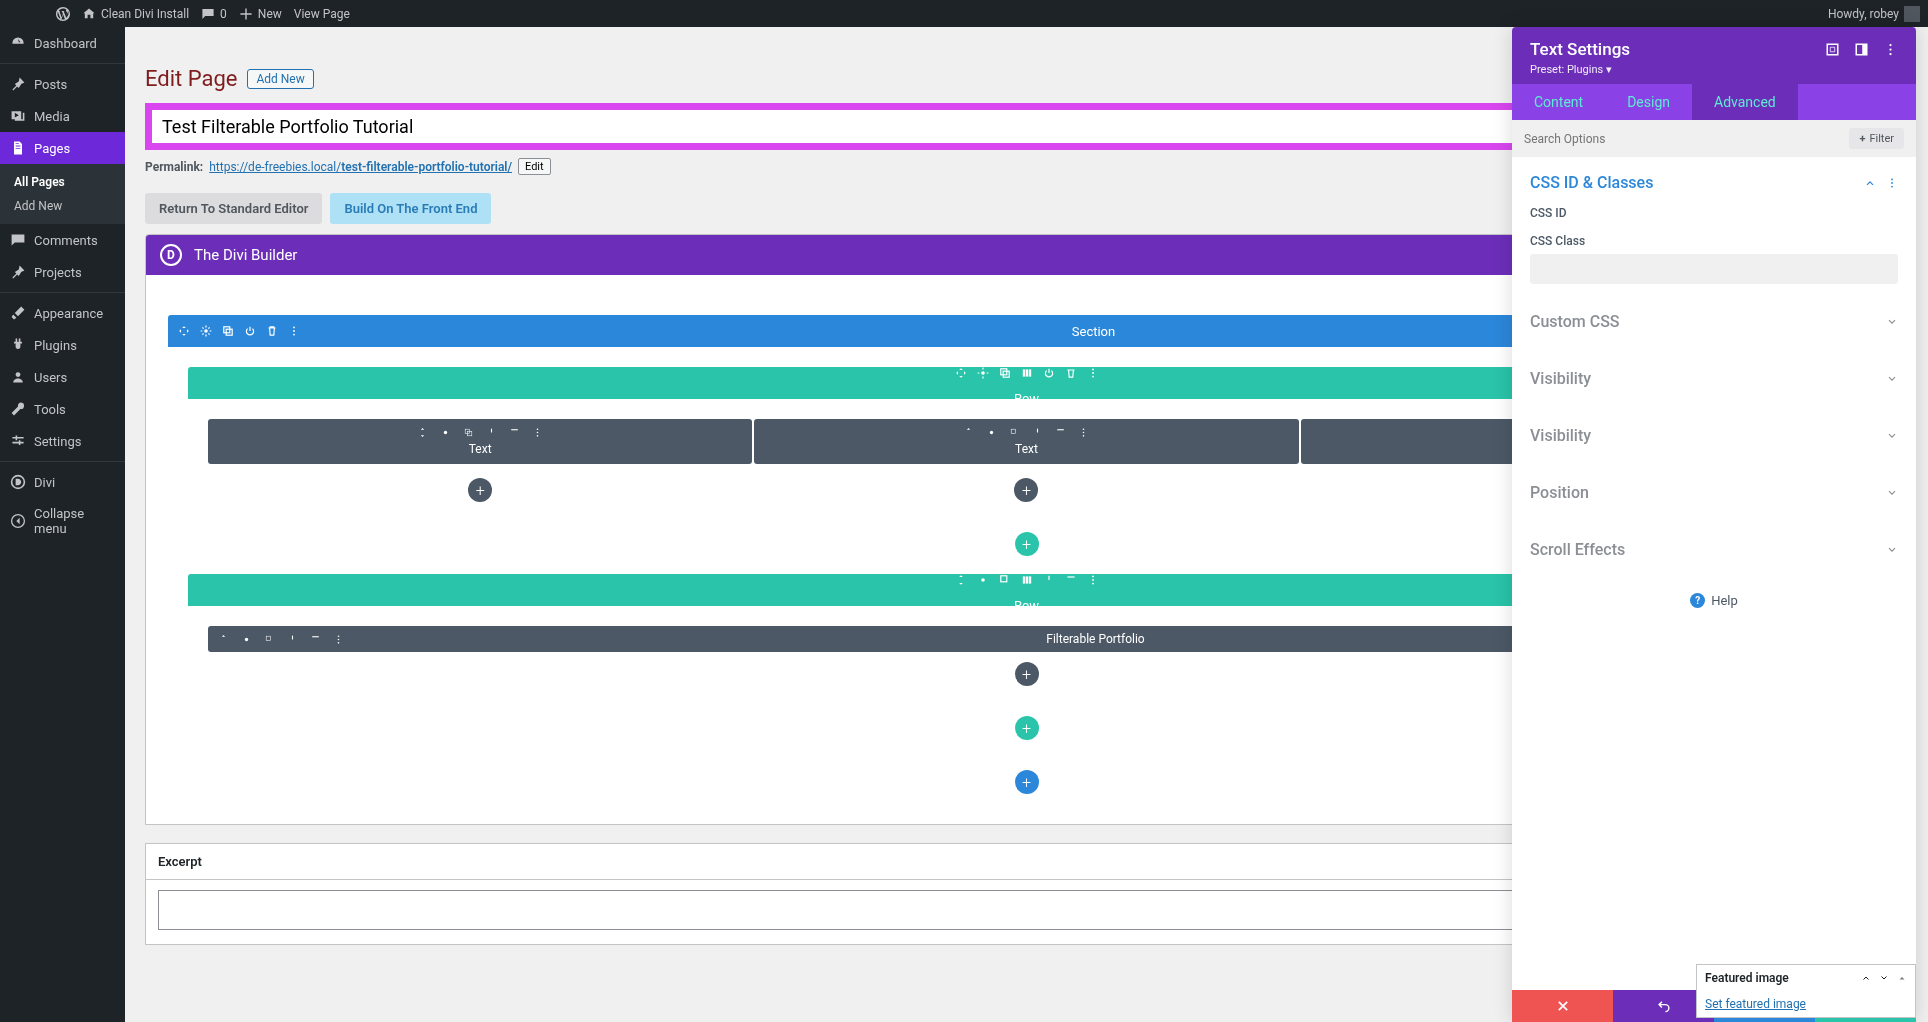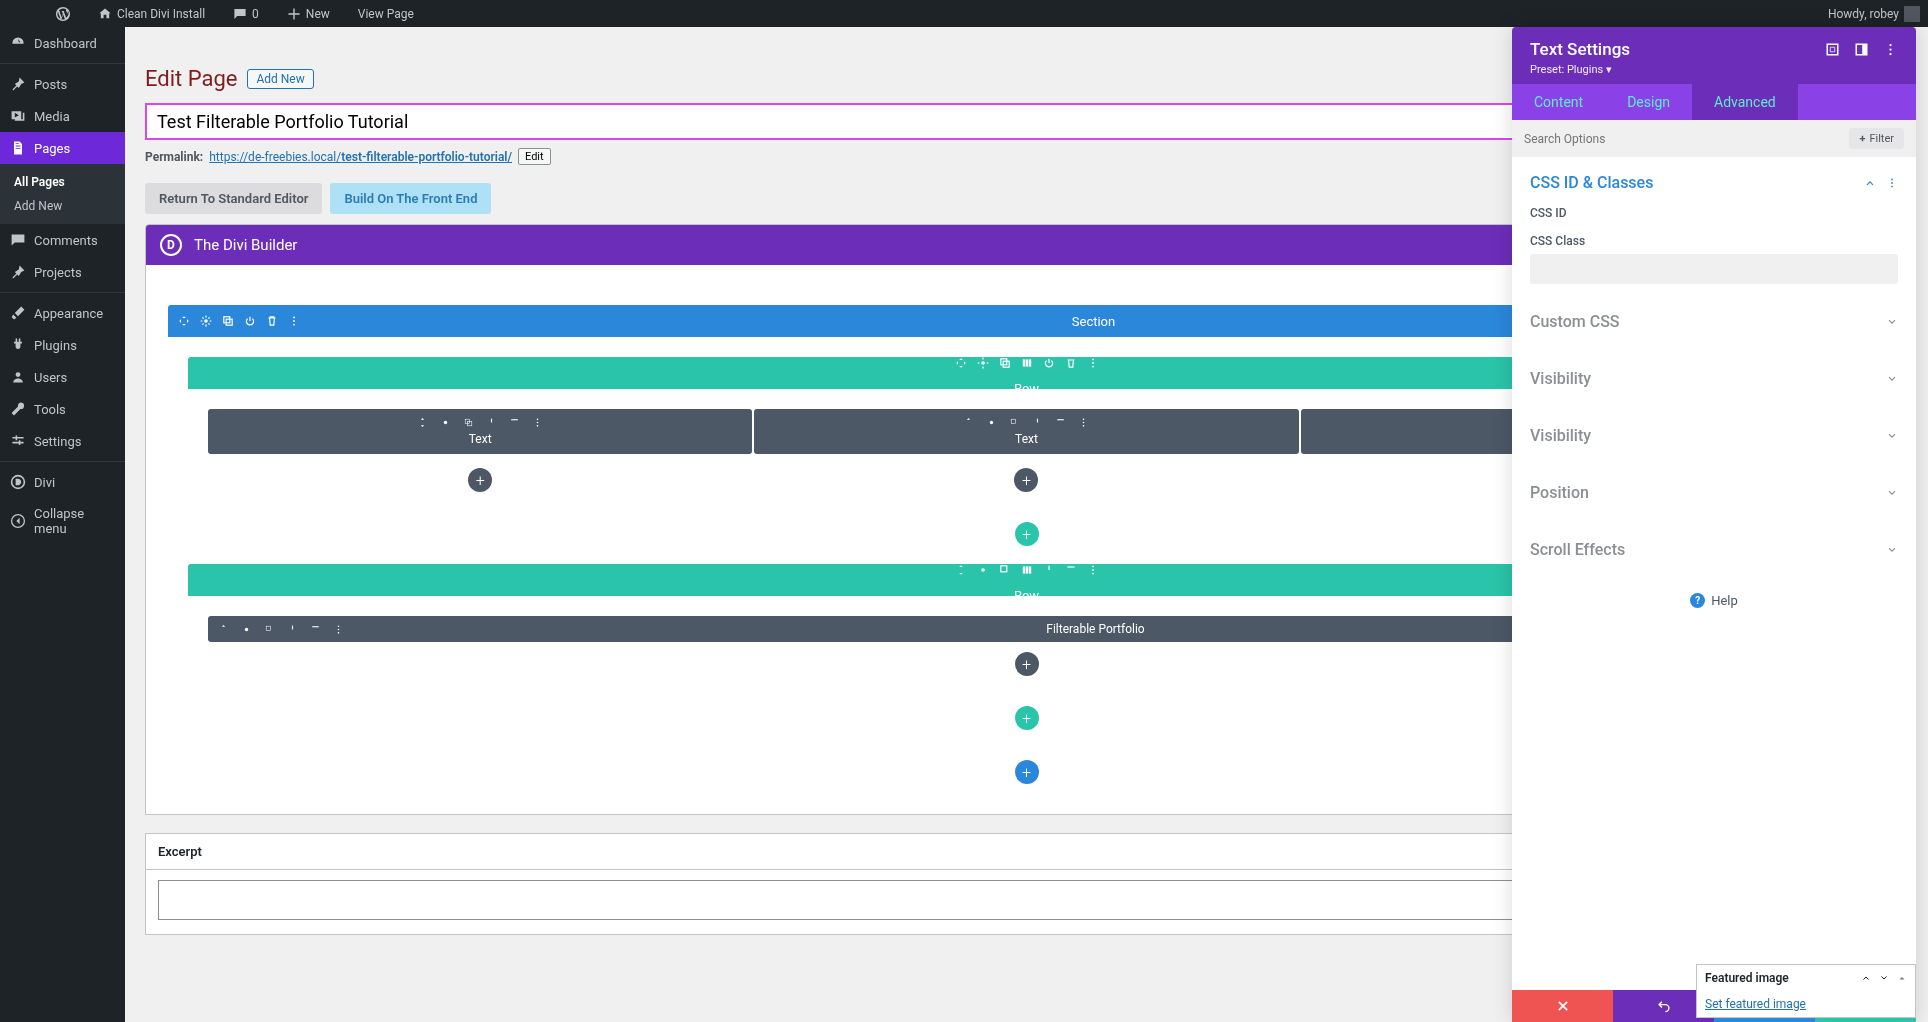--- a/index.html
+++ b/index.html
@@ -1,41 +1,41 @@
 <!DOCTYPE html>
 <html><head>
 <meta charset="utf-8">
 <style>
 * { box-sizing: border-box; margin: 0; padding: 0; font-family: -apple-system, BlinkMacSystemFont, "Segoe UI", Roboto, sans-serif; }
 body { background: #f0f0f1; overflow-x: hidden; }
 
 
 .admin-bar { background: #1d2327; height: 27px; color: #c3c4c7; display: flex; align-items: center; justify-content: space-between; font-size: 12px; padding: 0 8px; }
-.admin-bar-left, .admin-bar-right { display: flex; align-items: flex-start; gap: 28px; padding-left: 48px; }
+.admin-bar-left, .admin-bar-right { display: flex; align-items: flex-start; gap: 12px; padding-left: 48px; }
 .admin-bar-item { display: flex; align-items: center; gap: 5px; cursor: pointer; }
 .admin-bar svg { width: 14px; height: 14px; fill: currentColor; }
 .avatar-sq { width: 16px; height: 16px; background: #50575e; }
 
 
 .wp-sidebar { position: fixed; left: 0; top: 27px; bottom: 0; width: 125px; background: #1d2327; color: #f0f0f1; font-size: 13px; }
 .wp-menu-item { display: flex; align-items: center; gap: 8px; padding: 8px 10px; cursor: pointer; color: #c3c4c7; }
 .wp-menu-item.active { background: #6d28d9; color: #fff; position: relative; }
 .wp-menu-item.active::after { content: ""; position: absolute; right: -8px; top: 50%; transform: translateY(-50%); border: 8px solid transparent; border-right-color: #f0f0f1; }
 .wp-menu-item svg { width: 16px; height: 16px; fill: currentColor; flex-shrink: 0; }
 .wp-submenu { background: #2c3338; padding: 6px 0; }
 .wp-submenu-item { padding: 5px 10px 5px 14px; cursor: pointer; color: #c3c4c7; font-size: 12px; }
 .wp-submenu-item.active { color: #fff; font-weight: 600; }
 .wp-sep { border-top: 1px solid #32373c; margin: 4px 0; }
 
 
 .main { margin-left: 125px; padding: 0; margin-top: 27px; }
 .page-head { padding: 12px 20px 4px; display: flex; align-items: center; gap: 10px; }
 .page-head h1 { font-size: 22px; font-weight: 400; color: #7f1d1d; }
 .add-new-btn { border: 1px solid #2271b1; color: #2271b1; background: #f6f7f7; padding: 2px 8px; font-size: 12px; border-radius: 3px; cursor: pointer; }
-.title-input { width: calc(100% - 40px); margin: 8px 20px 4px; padding: 6px 10px; font-size: 18px; border: 2px solid #d946ef; background: #fff; border-radius: 0; }
+.title-input { width: calc(100% - 40px); margin: 8px 20px 4px; padding: 6px 10px; font-size: 18px; border: 7px solid #d946ef; background: #fff; border-radius: 0; }
 .permalink-row { padding: 4px 20px 8px; font-size: 12px; color: #50575e; display: flex; align-items: center; gap: 6px; }
 .permalink-row a { color: #2271b1; text-decoration: underline; }
 .permalink-row a.slug { font-weight: 600; }
 .edit-slug { border: 1px solid #8c8f94; background: #f6f7f7; padding: 1px 6px; font-size: 11px; cursor: pointer; border-radius: 2px; }
 
 .editor-switch { padding: 10px 20px; display: flex; align-items: center; gap: 8px; }
 .switch-btn { padding: 8px 14px; font-size: 13px; border: none; cursor: pointer; border-radius: 3px; }
 .switch-btn.std { background: #dcdcde; color: #50575e; font-weight: 600; }
 .switch-btn.front { background: #aee1f5; color: #2a7cb6; font-weight: 600; }
 .editor-switch-spacer { flex: 1; }

